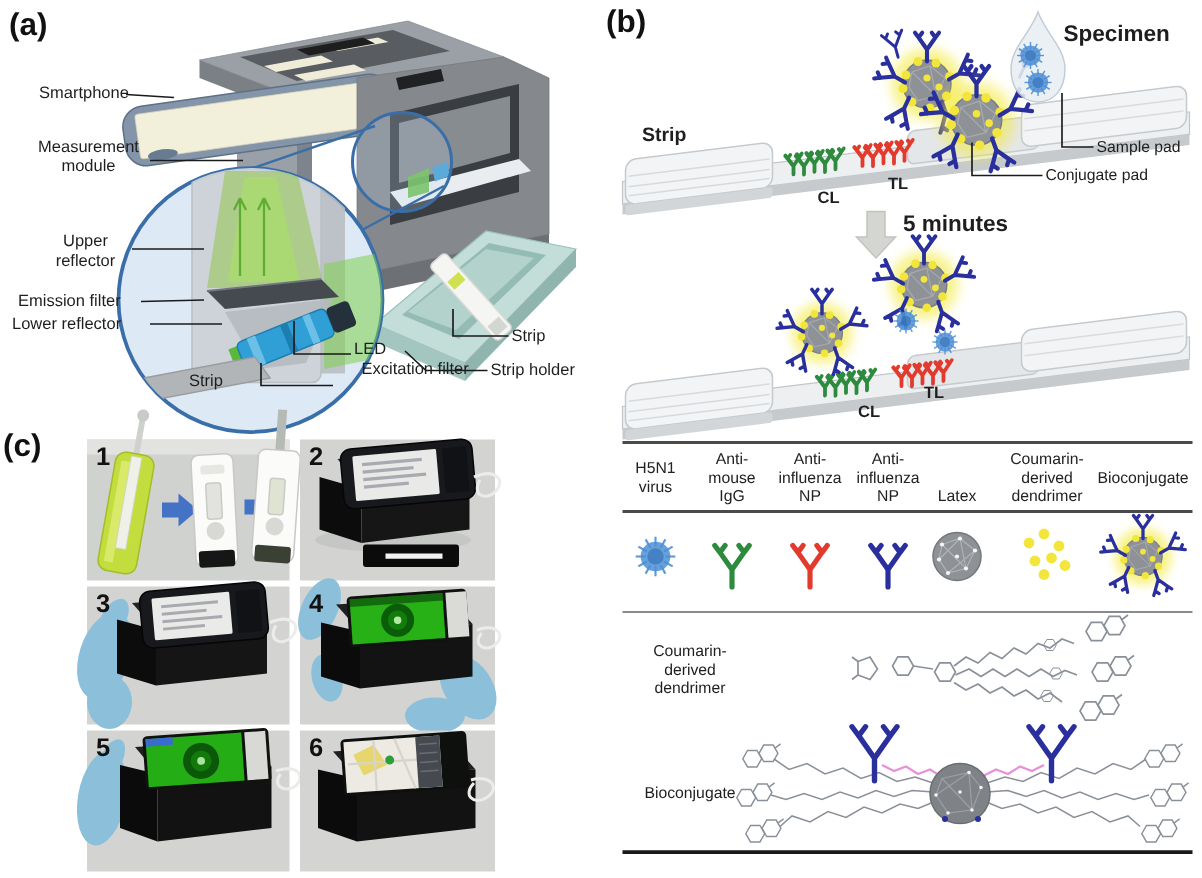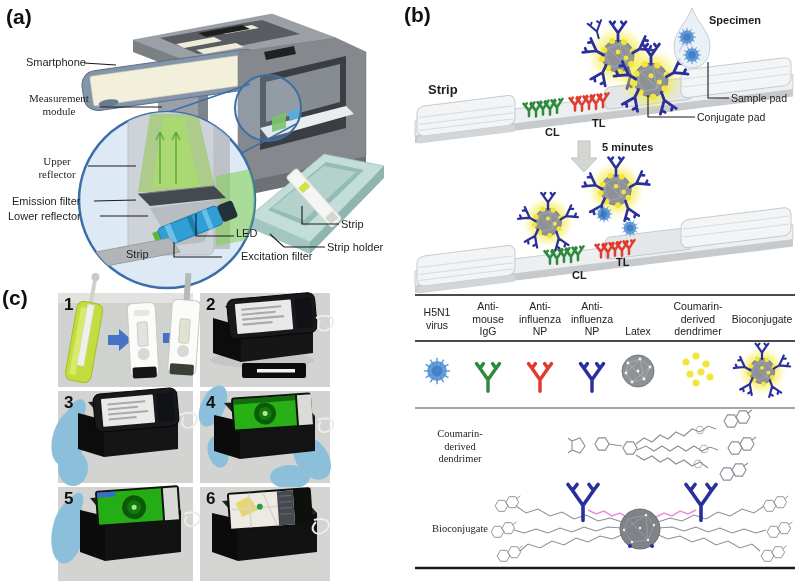--- a/index.html
+++ b/index.html
@@ -2,24 +2,24 @@
 <html><head>
 <meta charset="utf-8">
 <style>
   html,body{margin:0;padding:0;background:#fff;}
   .stage{position:relative;width:801px;height:585px;background:#ffffff;overflow:hidden;
          font-family:"Liberation Sans",sans-serif;}
   .gfx{position:absolute;left:0;top:0;z-index:1;}
   .lbl{position:absolute;z-index:3;color:#1e1e1e;white-space:pre-line;line-height:1.2;}
   .tag{font-weight:700;font-size:21px;color:#111;}
   .b{font-weight:700;}
-  .c{text-align:center;font-family:Liberation Serif, serif;}
+  .c{text-align:center;}
   .s10{font-size:10.5px;}
   .s11{font-size:11px;}
-  .s12{font-size:11px;}
+  .s12{font-size:15px;}
   .s13{font-size:13px;}
   .num{font-weight:700;font-size:17px;color:#111;}
   .hdr{font-size:10.5px;line-height:1.2;text-align:center;color:#222;}
 </style>
 </head>
 <body>
 
 <div class="stage">
 
 <svg class="gfx" width="801" height="585" viewBox="0 0 801 585">
@@ -471,21 +471,21 @@
 
 <div class="lbl s11" style="left:26px;top:56px;text-align:center;">Smartphone</div>
 <div class="lbl s11 c" style="left:18px;top:92px;width:82px;">Measurement
 module</div>
 <div class="lbl s11 c" style="left:26px;top:155px;width:62px;">Upper
 reflector</div>
 <div class="lbl s11" style="left:12px;top:195px;">Emission filter</div>
 <div class="lbl s11" style="left:8px;top:210px;">Lower reflector</div>
 <div class="lbl s11" style="left:126px;top:248px;">Strip</div>
 <div class="lbl s11" style="left:236px;top:227px;">LED</div>
-<div class="lbl s11" style="left:224px;top:250px;padding-left:17px;">Excitation filter</div>
+<div class="lbl s11" style="left:224px;top:240px;padding-left:17px;">Excitation filter</div>
 <div class="lbl s11" style="left:341px;top:218px;">Strip</div>
 <div class="lbl s11" style="left:327px;top:241px;">Strip holder</div>
 
 <div class="lbl s12 b" style="left:709px;top:14px;">Specimen</div>
 <div class="lbl s13 b" style="left:428px;top:82px;">Strip</div>
 <div class="lbl s10" style="left:731px;top:92px;">Sample pad</div>
 <div class="lbl s10" style="left:697px;top:111px;">Conjugate pad</div>
 <div class="lbl s11 b" style="left:545px;top:126px;">CL</div>
 <div class="lbl s11 b" style="left:592px;top:117px;">TL</div>
 <div class="lbl s12 b" style="left:602px;top:141px;">5 minutes</div>

